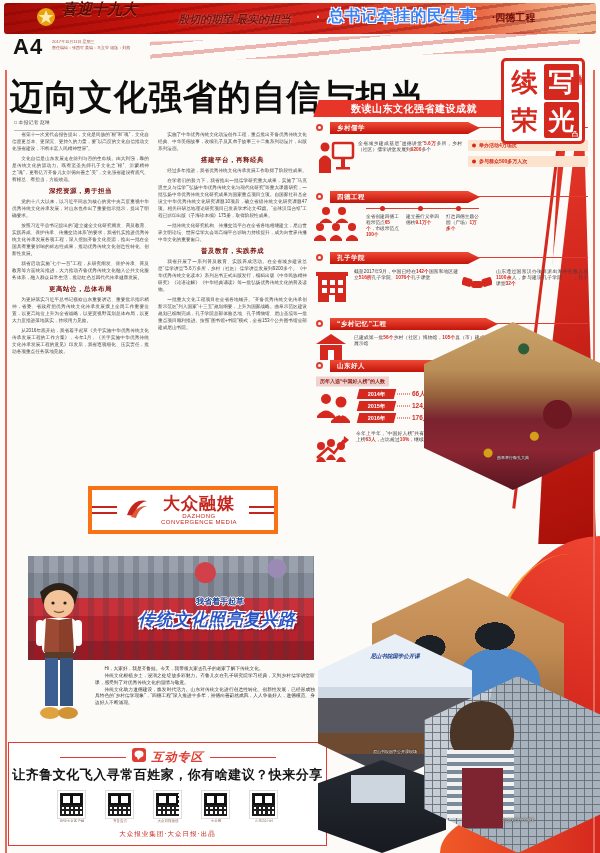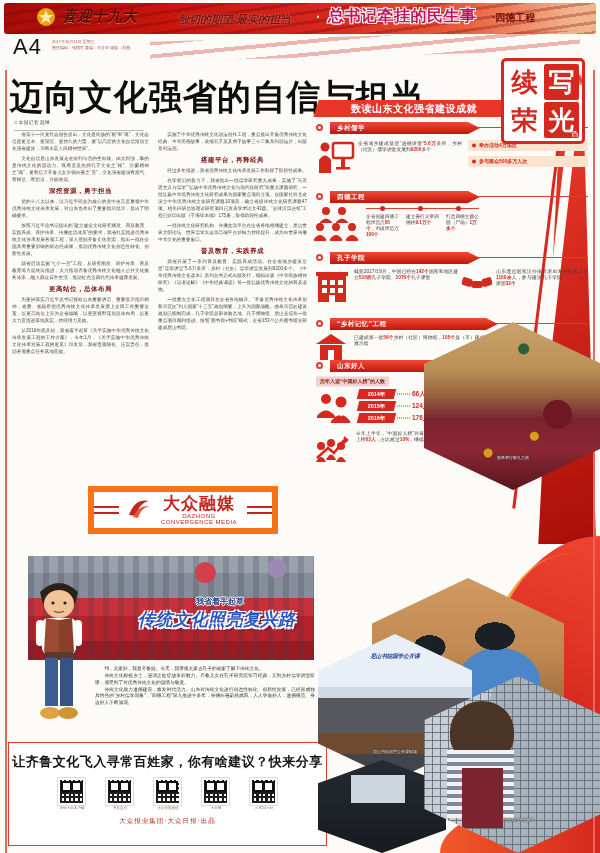--- a/index.html
+++ b/index.html
@@ -9,32 +9,32 @@
   .sc{transform:scale(.5);transform-origin:0 0;width:200%;}
   .scc{transform:scale(.5);transform-origin:50% 0;width:200%;margin-left:-50%;}
   .hl{color:#d5281e;font-weight:bold;}
 
   
   .banner{left:4px;top:3px;width:592px;height:31px;border-radius:3px;
     background:linear-gradient(95deg,#a50d08 0%,#c8150d 28%,#d5281e 55%,#e8603c 78%,#f2b48c 96%);}
   .banner::after{content:'';position:absolute;inset:0;border-radius:3px;
     background:repeating-linear-gradient(172deg,rgba(110,0,0,.28) 0 3px,rgba(255,255,255,0) 3px 10px);}
   .emblem{left:36px;top:7px;z-index:3;}
-  .banner-label{left:62px;top:7px;font-size:15px;font-weight:900;font-style:italic;color:#5c0803;
+  .banner-label{left:62px;top:0;font-size:15px;font-weight:900;font-style:italic;color:#5c0803;
     text-shadow:0 1px 0 rgba(255,220,180,.35);z-index:3;}
   .slogan-left{left:178px;top:12px;font-size:11px;font-weight:700;font-style:italic;color:#7c0f08;
     text-shadow:0 0 2px rgba(255,255,255,.5);z-index:3;}
   .slogan-dot{left:316px;top:9px;font-size:14px;font-weight:900;color:#fbe9d8;z-index:3;}
-  .slogan-main{left:328px;top:6px;font-size:16px;font-weight:900;color:#be185d;letter-spacing:.5px;
+  .slogan-main{left:328px;top:6px;font-size:16px;font-weight:900;color:#3b82f6;letter-spacing:.5px;
     text-shadow:-1px -1px 0 #fff,1px -1px 0 #fff,-1px 1px 0 #fff,1px 1px 0 #fff;z-index:3;}
   .slogan-tag{left:492px;top:11px;font-size:10px;font-weight:900;color:#6e0b06;z-index:3;}
   .brush{left:150px;top:36px;width:430px;height:20px;z-index:1;opacity:.55;
     background:repeating-linear-gradient(176deg,rgba(200,21,13,.55) 0 4px,rgba(255,255,255,0) 4px 13px);
     transform:rotate(-1.5deg);}
-  .pageno{left:13px;top:34px;font-size:22px;font-weight:400;color:#141414;letter-spacing:1px;}
+  .pageno{left:13px;top:34px;font-size:22px;font-weight:700;color:#141414;letter-spacing:1px;}
   .dateblock{left:52px;top:39px;width:150px;height:24px;}
   .dateblock .sc{font-size:8px;line-height:11px;color:#a0524a;}
 
   
   .stamp{left:501px;top:58px;width:84px;height:86px;background:#fff;border:3px solid #d5281e;
     border-radius:5px;padding:3px;display:grid;grid-template-columns:1fr 1fr;grid-gap:2px;z-index:6;}
   .stamp .cell{display:flex;align-items:center;justify-content:center;font-weight:900;font-size:26px;
     font-family:"Liberation Serif","DejaVu Serif",serif;}
   .stamp .c-r{color:#d5281e;}
   .stamp .c-w{color:#fff;background:#d5281e;border-radius:2px;position:relative;}
@@ -125,21 +125,21 @@
     background:
       repeating-linear-gradient(90deg,rgba(96,106,116,.85) 0 1.5px,rgba(0,0,0,0) 1.5px 8px),
       repeating-linear-gradient(0deg,rgba(96,106,116,.85) 0 1.5px,rgba(0,0,0,0) 1.5px 8px),
       linear-gradient(100deg,#c6cdd5 0 32%,#a8b2bc 32% 100%);}
   .hx-craft .hair{position:absolute;left:14%;top:14%;width:34%;height:34%;border-radius:50% 50% 40% 40%;background:#4a3526;}
   .hx-craft .shirt{position:absolute;left:12%;top:42%;width:36%;height:38%;
     background:repeating-linear-gradient(0deg,#f2f2f2 0 4px,#7a8a99 4px 8px);}
   .hx-craft .apron{position:absolute;left:20%;top:52%;width:22%;height:34%;background:#7e2430;}
 
   
-  .media-banner{left:88px;top:486px;width:190px;height:48px;background:#fff;border:6px solid #f97316;
+  .media-banner{left:88px;top:486px;width:190px;height:48px;background:#fff;border:4px solid #f97316;
     display:flex;align-items:center;justify-content:center;gap:8px;z-index:4;}
   .dbl{width:34px;height:8px;border-top:2.5px solid #c4261d;border-bottom:2.5px solid #c4261d;}
   .media-mid{text-align:center;}
   .media-name{font-size:17px;font-weight:900;color:#c4261d;letter-spacing:1px;line-height:18px;}
   .media-sub{font-size:6px;color:#c4261d;letter-spacing:.5px;}
   .crowd{left:28px;top:556px;width:286px;height:104px;z-index:3;
     background:
       radial-gradient(circle at 62% 16%,#d2404a 0 10px,rgba(0,0,0,0) 11px),
       radial-gradient(circle at 87% 12%,#9b8bb4 0 9px,rgba(0,0,0,0) 10px),
       repeating-linear-gradient(90deg,rgba(55,58,70,.22) 0 6px,rgba(0,0,0,0) 6px 15px),
@@ -153,21 +153,21 @@
   .desc{left:95px;top:665px;width:220px;height:74px;overflow:hidden;z-index:4;}
   .desc .sc{font-size:9.4px;line-height:13.5px;color:#333;text-align:justify;}
   .desc p{margin:0;text-indent:2em;}
 
   
   .frame{left:8px;top:742px;width:319px;height:104px;border:1.5px solid #e03c31;background:#fff;z-index:4;
     display:flex;flex-direction:column;align-items:center;padding-top:5px;}
   .iz-head{display:flex;align-items:center;gap:6px;}
   .iz-line{width:66px;height:1px;background:#e03c31;}
   .iz-label{font-size:12px;font-weight:900;font-style:italic;color:#e03c31;letter-spacing:1px;}
-  .iz-headline{margin-top:5px;font-size:13px;font-weight:900;color:#141414;letter-spacing:.5px;}
+  .iz-headline{font-size:13px;font-weight:900;color:#141414;letter-spacing:.5px;}
   .qrs{display:flex;gap:21px;margin-top:7px;}
   .qrbox{width:27px;text-align:center;}
   .qr{width:27px;height:27px;position:relative;border:2px solid #fff;outline:1px solid #e2dcd6;
     background:
       repeating-linear-gradient(0deg,#1d1d1d 0 2px,rgba(0,0,0,0) 2px 4.5px),
       repeating-linear-gradient(90deg,#1d1d1d 0 2px,#fff 2px 4.5px);}
   .qr::before{content:'';position:absolute;left:1px;top:1px;width:7px;height:7px;background:#fff;border:2px solid #111;}
   .qr::after{content:'';position:absolute;right:1px;top:1px;width:7px;height:7px;background:#fff;border:2px solid #111;}
   .qrcap{height:8px;overflow:hidden;}
   .qrcap .scc{font-size:7px;color:#8a6a60;white-space:nowrap;}
@@ -507,20 +507,32 @@
 
   <div class="abs desc">
     <div class="sc">
       <p>Hi，大家好，我是齐鲁娃。今天，我带领大家去孔子的老家了解下传统文化。</p>
       <p>传统文化根植乡土，浸润之处绽放多彩魅力。齐鲁儿女在孔子研究院学习经典，又到乡村儒学讲堂听课，感受到了对优秀传统文化的温情与敬意。</p>
       <p>传统文化助力道德建设，焕发时代活力。山东对传统文化进行创造性转化、创新性发展，已经形成独具特色的“乡村儒学现象”，“四德工程”深入推进十多年，崇德向善蔚然成风，人人争做好人，道德模范、身边好人不断涌现。</p>
     </div>
   </div>
 
   <div class="abs frame">
+    <div class="iz-head">
+      <div class="iz-line"></div>
+      <div>
+        <svg width="14" height="14" viewBox="0 0 14 14">
+          <rect x="0" y="0" width="14" height="14" rx="3" fill="#e03c31"></rect>
+          <ellipse cx="7" cy="6" rx="4.5" ry="3.5" fill="#fff"></ellipse>
+          <polygon points="5,9 9,9 6,12" fill="#fff"></polygon>
+        </svg>
+      </div>
+      <div class="iz-label">互动专区</div>
+      <div class="iz-line"></div>
+    </div>
     <div class="iz-headline">让齐鲁文化飞入寻常百姓家，你有啥建议？快来分享</div>
     <div class="qrs">
       <div class="qrbox">
           <div class="qr"></div>
         <div class="qrcap">
             <div class="scc">新锐大众客户端</div>
           </div>
         </div>
       <div class="qrbox">
           <div class="qr"></div>

